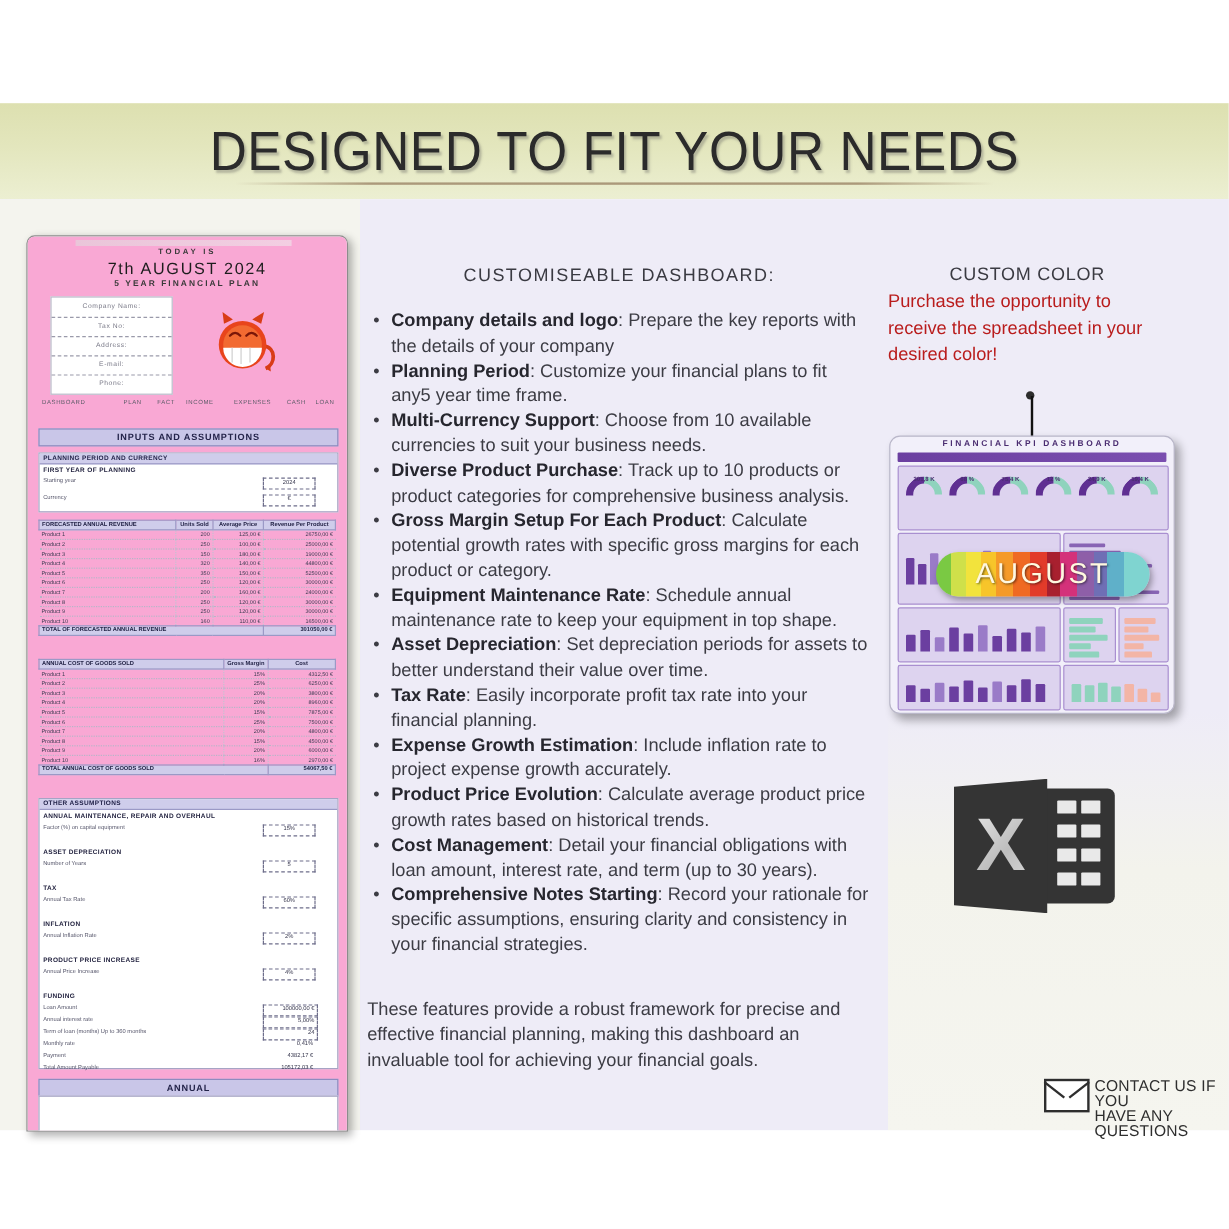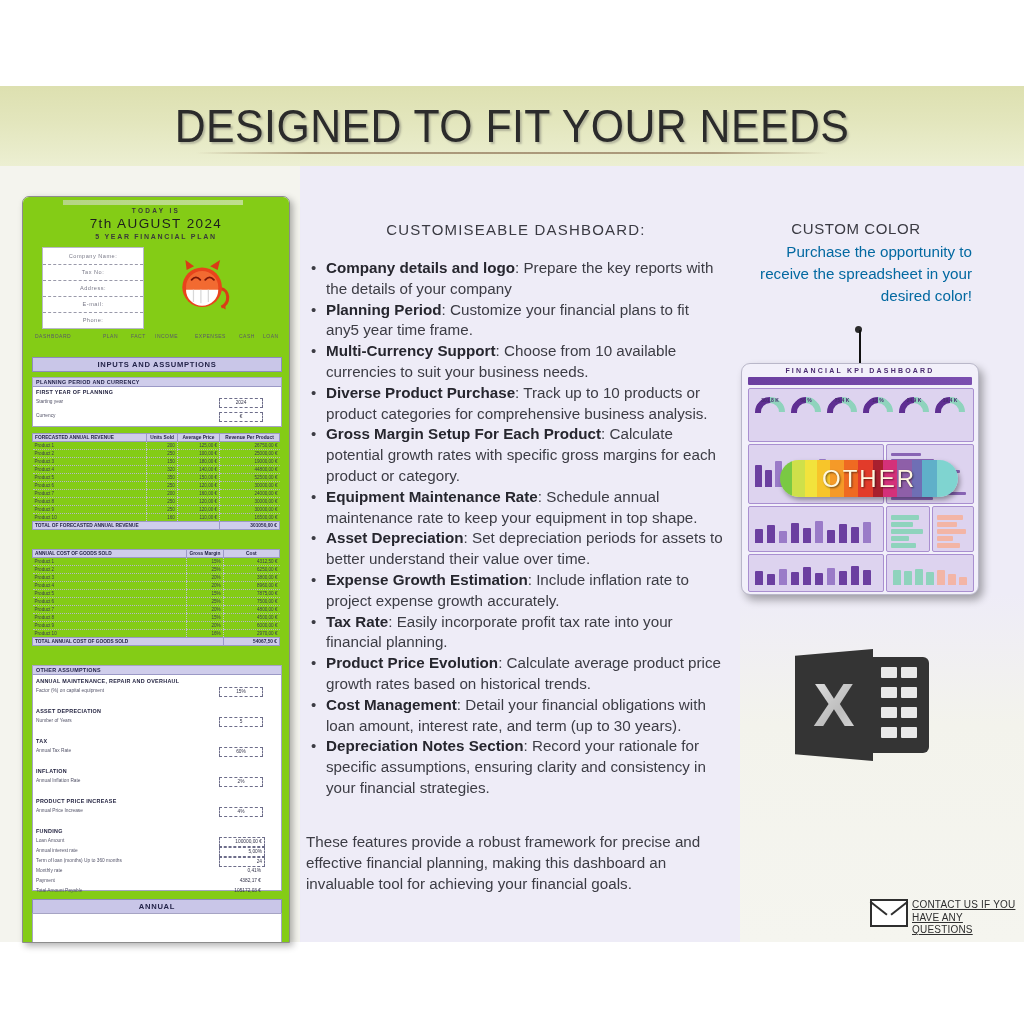--- a/index.html
+++ b/index.html
@@ -46,21 +46,21 @@
     background:linear-gradient(90deg,rgba(160,140,110,0) 0%,rgba(150,125,95,.75) 18%,rgba(150,125,95,.75) 82%,rgba(160,140,110,0) 100%);
   }
 
   
   .sheet{
     position:absolute;left:22px;top:196px;width:266px;height:745px;
     background:#ffffff;border:1px solid #8c8c8c;border-radius:7px 7px 0 0;
     box-shadow:3px 3px 7px rgba(0,0,0,.30);
     overflow:hidden;font-family:"Liberation Sans",sans-serif;
   }
-  .sheet-inner{position:absolute;left:0;top:0;width:294px;height:745px;background:#84cc16;}
+  .sheet-inner{position:absolute;left:0;top:0;width:294px;height:745px;background:#f9a8d4;}
   .sh-faintbar{position:absolute;left:40px;top:3px;width:180px;height:5px;
     background:linear-gradient(90deg,#ddd,#eee);opacity:.55;}
 
   .today{position:absolute;left:0;top:10px;width:266px;text-align:center;
     font-size:6.5px;letter-spacing:2.3px;color:#3a3a3a;font-weight:700;}
   .bigdate{position:absolute;left:0;top:19px;width:266px;text-align:center;
     font-size:13.5px;letter-spacing:1.4px;color:#1d1d1d;}
   .bigdate b{font-weight:400;}
   .planline{position:absolute;left:0;top:36px;width:266px;text-align:center;
     font-size:7px;letter-spacing:1.7px;color:#3a3a3a;font-weight:700;}
@@ -118,22 +118,22 @@
   }
   .bullet b{font-weight:700;color:#26262e;}
   .closing{
     position:absolute;left:306px;top:832px;width:420px;
     font-size:15.2px;line-height:20.8px;color:#3c3c44;
   }
 
   
   .cc-title{position:absolute;left:740px;top:220px;width:232px;text-align:center;
     font-size:15px;color:#3a3a42;letter-spacing:.6px;}
-  .cc-sub{position:absolute;left:740px;top:241px;width:232px;text-align:right;
-    font-size:15.2px;line-height:22px;color:#0369a1;}
+  .cc-sub{position:absolute;left:740px;top:241px;width:232px;text-align:left;
+    font-size:15.2px;line-height:22px;color:#b91c1c;}
 
   .dash-wrap{position:absolute;left:741px;top:363px;width:240px;height:234px;}
   .dash-frame{
     position:absolute;left:0;top:0;width:236px;height:230px;background:#f2f0fa;
     border:1px solid #b9b7c9;border-radius:9px;box-shadow:4px 5px 8px rgba(0,0,0,.33);
     overflow:hidden;
   }
   .dash-title{position:absolute;left:0;top:3px;width:236px;text-align:center;
     font-size:7px;letter-spacing:2.2px;color:#4a2c70;font-weight:700;}
   .dash-ribbon{position:absolute;left:6px;top:13px;width:224px;height:8px;
@@ -197,21 +197,21 @@
   .xl-cell{position:absolute;background:#e9e9e9;height:11px;border-radius:1px;}
   .xl-cap{position:absolute;left:740px;top:782px;width:240px;text-align:center;
     font-size:15.5px;line-height:22px;color:#3c3c44;}
 
   
   .env{position:absolute;left:870px;top:899px;width:34px;height:24px;border:2px solid #2e2e2e;background:#fff;}
   .env:before,.env:after{content:"";position:absolute;top:0px;width:21px;height:2px;background:#2e2e2e;}
   .env:before{left:-1px;transform:rotate(38deg);transform-origin:left top;}
   .env:after{right:-1px;transform:rotate(-38deg);transform-origin:right top;}
   .contact-txt{position:absolute;left:912px;top:899px;width:112px;
-    font-size:10px;line-height:12.6px;color:#2e2e2e;letter-spacing:.2px;text-decoration:underline;}
+    font-size:13px;line-height:12.6px;color:#2e2e2e;letter-spacing:.2px;}
 </style>
 </head>
 <body>
 
 <div id="page">
 
   <div class="band-white-top"></div>
   <div class="band-header"></div>
   <div class="band-body"></div>
   <div class="left-wash"></div>
@@ -464,25 +464,25 @@
 
   <div class="feat-head">CUSTOMISEABLE DASHBOARD:</div>
   <div class="bullets" id="bullets">
       <div class="bullet"><b>Company details and logo</b><span>: Prepare the key reports with the details of your company</span></div>
       <div class="bullet"><b>Planning Period</b><span>: Customize your financial plans to fit any5 year time frame.</span></div>
       <div class="bullet"><b>Multi-Currency Support</b><span>: Choose from 10 available currencies to suit your business needs.</span></div>
       <div class="bullet"><b>Diverse Product Purchase</b><span>: Track up to 10 products or product categories for comprehensive business analysis.</span></div>
       <div class="bullet"><b>Gross Margin Setup For Each Product</b><span>: Calculate potential growth rates with specific gross margins for each product or category.</span></div>
       <div class="bullet"><b>Equipment Maintenance Rate</b><span>: Schedule annual maintenance rate to keep your equipment in top shape.</span></div>
       <div class="bullet"><b>Asset Depreciation</b><span>: Set depreciation periods for assets to better understand their value over time.</span></div>
+      <div class="bullet"><b>Tax Rate</b><span>: Easily incorporate profit tax rate into your financial planning.</span></div>
       <div class="bullet"><b>Expense Growth Estimation</b><span>: Include inflation rate to project expense growth accurately.</span></div>
-      <div class="bullet"><b>Tax Rate</b><span>: Easily incorporate profit tax rate into your financial planning.</span></div>
       <div class="bullet"><b>Product Price Evolution</b><span>: Calculate average product price growth rates based on historical trends.</span></div>
       <div class="bullet"><b>Cost Management</b><span>: Detail your financial obligations with loan amount, interest rate, and term (up to 30 years).</span></div>
-      <div class="bullet"><b>Depreciation Notes Section</b><span>: Record your rationale for specific assumptions, ensuring clarity and consistency in your financial strategies.</span></div>
+      <div class="bullet"><b>Comprehensive Notes Starting</b><span>: Record your rationale for specific assumptions, ensuring clarity and consistency in your financial strategies.</span></div>
     </div>
   <div class="closing">These features provide a robust framework for precise and effective financial planning, making this dashboard an invaluable tool for achieving your financial goals.</div>
 
   <div class="cc-title">CUSTOM COLOR</div>
   <div class="cc-sub">Purchase the opportunity to receive the spreadsheet in your desired color!</div>
 
   <div class="dot-top"></div>
   <div class="hook-line"></div>
 
   <div class="dash-wrap">
@@ -592,21 +592,21 @@
             <div class="bar p" style="left: 61px; width: 8px; height: 11px; bottom: 6px;"></div>
             <div class="bar p" style="left: 72px; width: 8px; height: 8px; bottom: 6px;"></div>
           </div>
       </div>
     </div>
   </div>
 
   <div class="hook"></div>
 
   <div class="pill">
-    <div class="pill-text">OTHER</div>
+    <div class="pill-text">AUGUST</div>
   </div>
 
   <div class="xl">
     <div class="xl-right">
       <div class="xl-cell" style="left:14px;top:10px;width:16px;"></div>
       <div class="xl-cell" style="left:34px;top:10px;width:16px;"></div>
       <div class="xl-cell" style="left:14px;top:30px;width:16px;"></div>
       <div class="xl-cell" style="left:34px;top:30px;width:16px;"></div>
       <div class="xl-cell" style="left:14px;top:50px;width:16px;"></div>
       <div class="xl-cell" style="left:34px;top:50px;width:16px;"></div>

